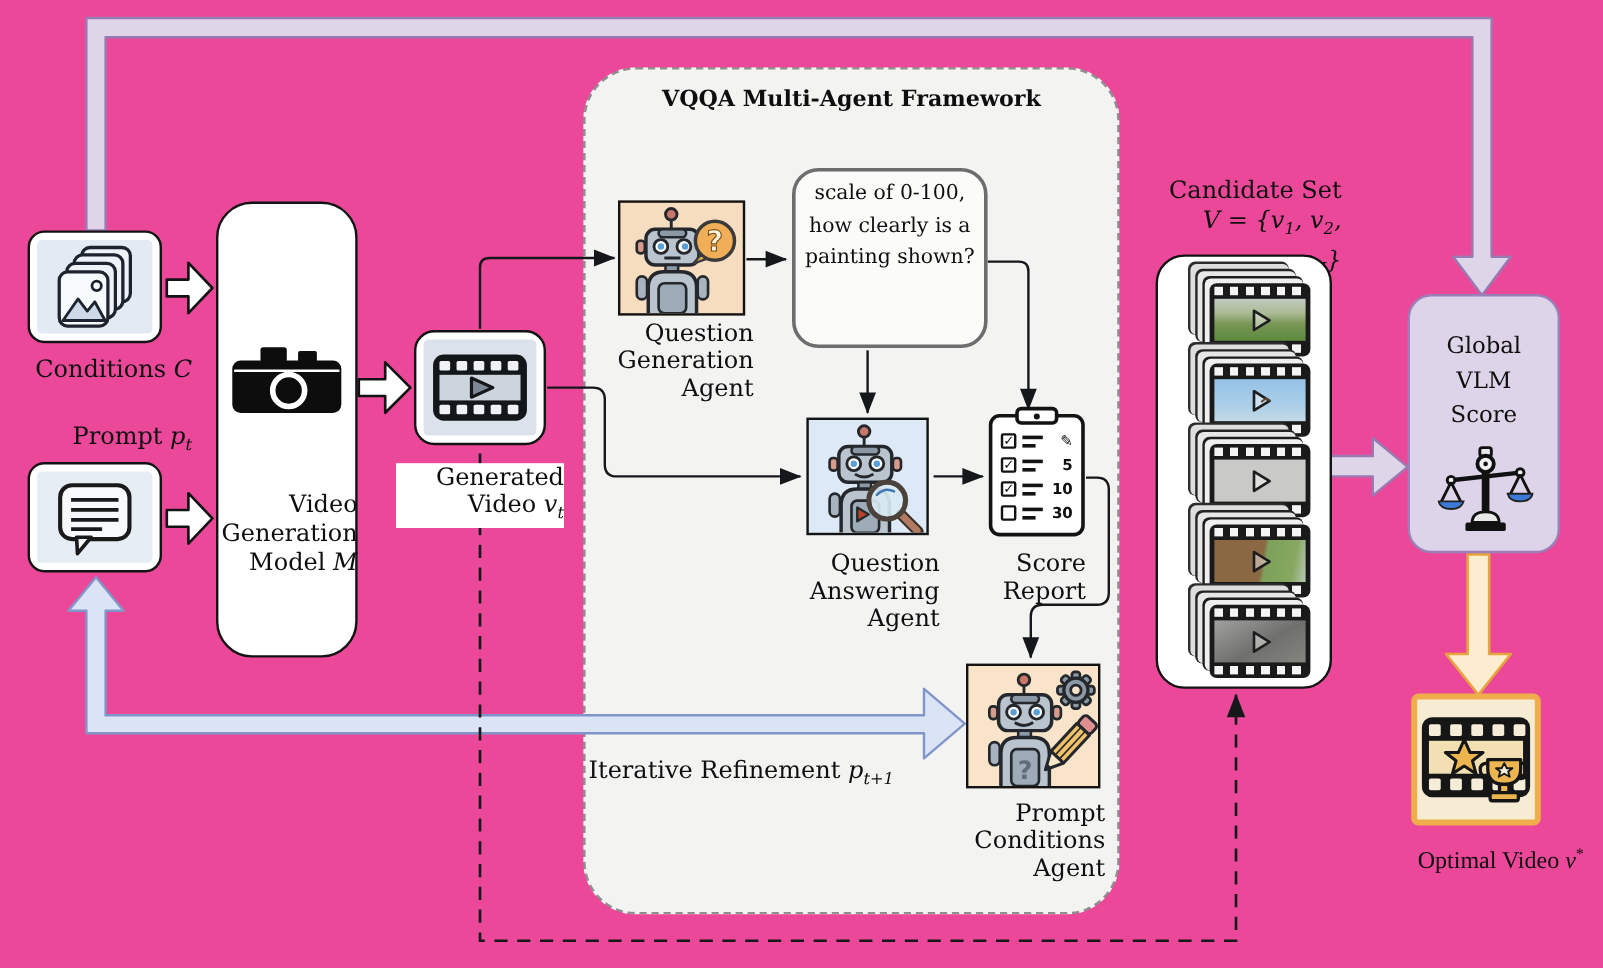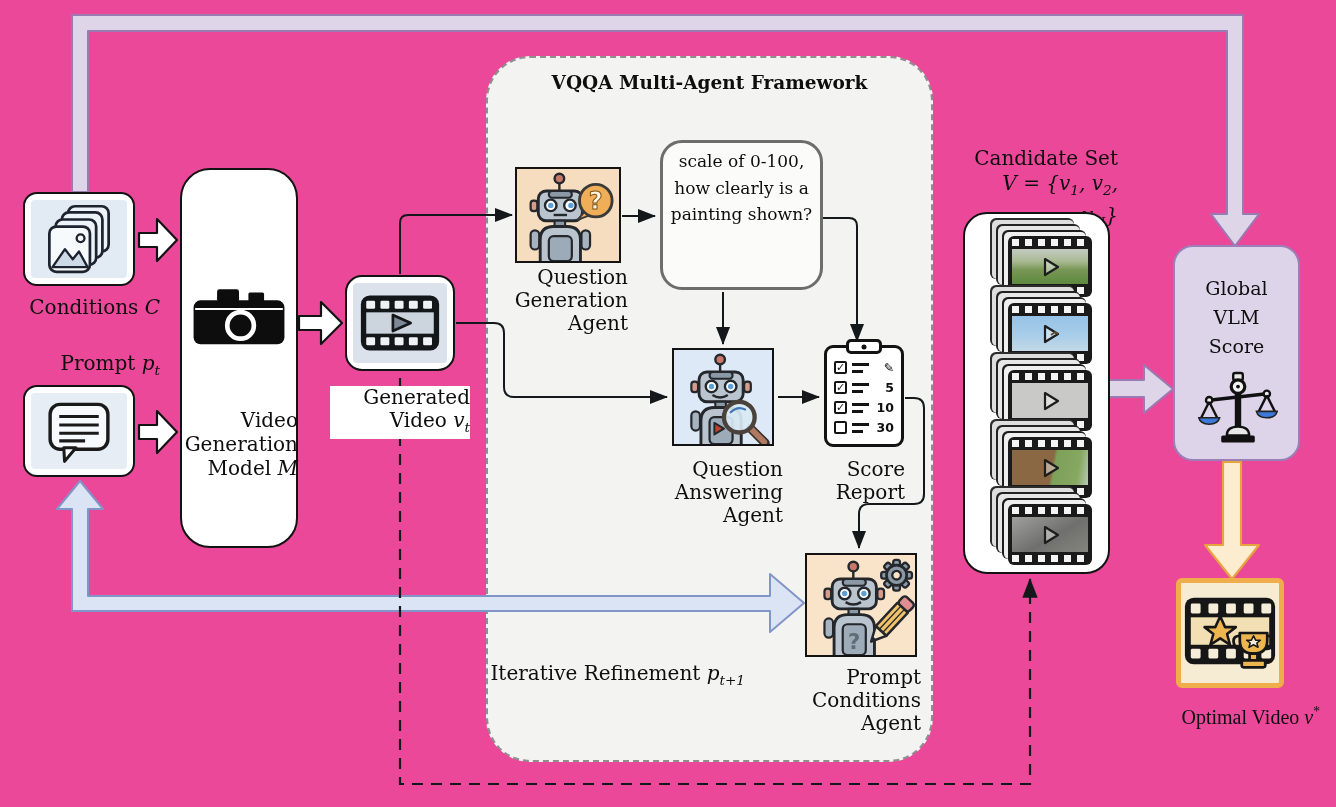--- a/index.html
+++ b/index.html
@@ -324,21 +324,21 @@
         <path d="M81 92 L86 92 L83.5 97 Z" fill="#24272b" stroke="none"></path>
       </g>
     </svg>
   </div>
   <div class="lbl" style="left:801px;top:666px;width:120px;">
     <div>Prompt</div>
     <div>Conditions</div>
     <div>Agent</div>
   </div>
 
-  <div class="lbl" style="left:485px;top:628px;width:260px;line-height:27px;margin-top:32px;">
+  <div class="lbl" style="left:485px;top:628px;width:260px;line-height:27px;">
     <div><span>Iterative Refinement </span><span class="var">p</span><sub class="var">t+1</sub></div>
   </div>
 
   <div class="lbl" style="left:956px;top:146px;width:162px;line-height:25px;">
     <div>Candidate Set</div>
     <div class="var"><span>V = {v</span><sub>1</sub><span>, v</span><sub>2</sub><span>, ...v</span><sub>N</sub><span>}</span></div>
   </div>
   <div class="candidate-box"></div>
   <div class="stack">
     <div class="film">

